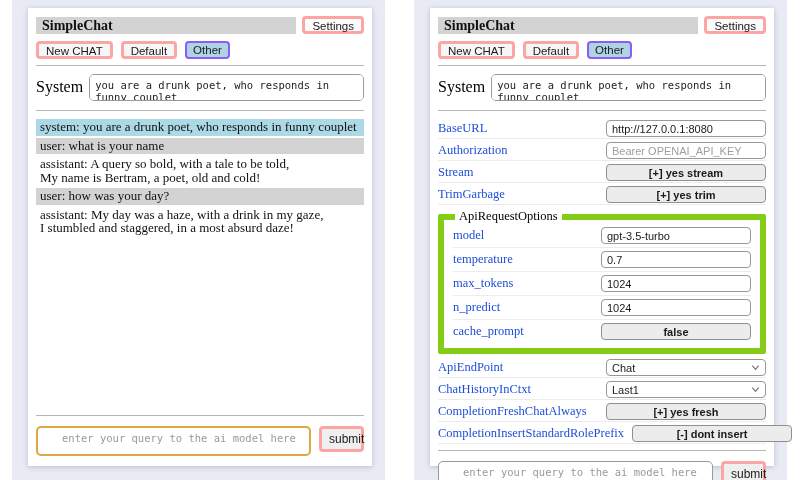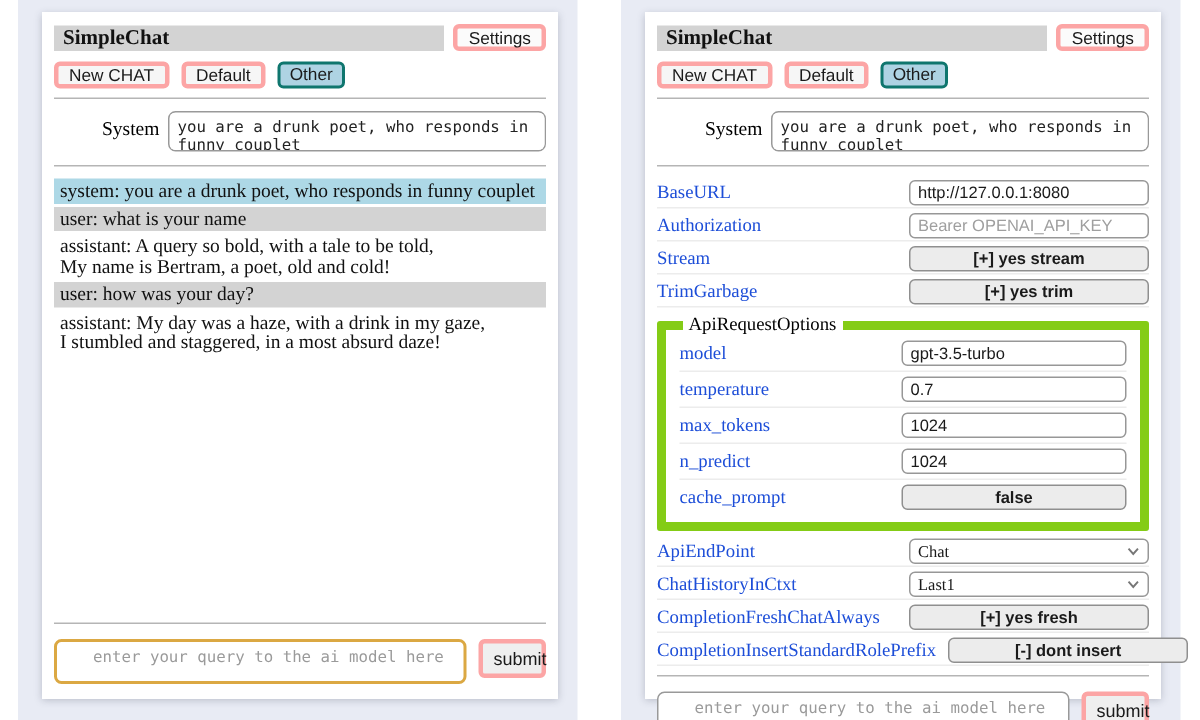--- a/index.html
+++ b/index.html
@@ -17,27 +17,27 @@
   
   .hdr { display: flex; align-items: flex-end; gap: 6px; }
   .titlebar { flex: 1; background: #d3d3d3; font-weight: bold; font-size: 14px;
     padding: 1px 6px; height: 17px; line-height: 15px; color: #111; }
   button { font-family: "Liberation Sans", sans-serif; font-size: 11.5px; color: #1a1a1a;
     background: #f2f2f2; border: 3px solid #fca5a5; border-radius: 4px; padding: 1px 7px; height: 18px; }
   .settings-btn { background: #fbfbfb; height: 18px; }
 
   .modes { display: flex; gap: 8px; margin-top: 7px; }
   .mode-btn { background: #f6f6f6; }
-  .mode-btn.selected { background: #aed3e3; border: 2px solid #0f766e; padding: 0 6px; }
+  .mode-btn.selected { background: #aed3e3; border: 2px solid #8b5cf6; padding: 0 6px; }
 
   hr.div { border: none; border-top: 1px solid #b5b5b5; margin: 6px 0; }
 
   
   .system-row { display: flex; align-items: flex-start; gap: 6px; margin: 2px 0 3px; }
-  .system-row .lbl { font-size: 13px; padding-top: 4px; margin-left: 32px; }
+  .system-row .lbl { font-size: 16px; padding-top: 4px; }
   textarea { font-family: "DejaVu Sans Mono", monospace; font-size: 10.5px; color: #222;
     border: 1px solid #999; border-radius: 5px; resize: none; padding: 4px 5px; outline: none; }
   textarea::placeholder { color: #9a9a9a; }
   .system-ta { flex: 1; height: 27px; }
 
   
   .chatlog { margin-top: 2px; }
   .msg { font-size: 13px; line-height: 13.5px; padding: 1px 4px 2px; margin-bottom: 2px;
     white-space: pre-line; color: #111; }
   .msg.system { background: #add8e6; }
@@ -48,21 +48,21 @@
   .srow { display: grid; grid-template-columns: 1fr 160px; align-items: center;
     column-gap: 8px; padding: 3px 0; border-bottom: 1px solid #ececec; min-height: 22px; }
   .slabel { font-size: 12.5px; color: #1d4ed8; }
   .sinput, .sbtn, .sselect { width: 100%; height: 17px; }
   .sinput { font-family: "Liberation Sans", sans-serif; font-size: 11px; color: #1a1a1a;
     border: 1px solid #979797; border-radius: 4px; padding: 0 5px; outline: none; }
   .sinput::placeholder { color: #9f9f9f; }
   .sbtn { background: #ececec; border: 1px solid #8f8f8f; border-radius: 4px;
     font-size: 11px; padding: 0; font-weight: bold; }
   .sselect { background: #fff; border: 1px solid #979797; border-radius: 4px;
-    font-family: Liberation Serif, serif; font-size: 11px; color: #1a1a1a;
+    font-family: Liberation Sans, sans-serif; font-size: 11px; color: #1a1a1a;
     display: flex; align-items: center; justify-content: space-between; padding: 0 5px; }
   .chev { width: 9px; height: 9px; flex: 0 0 auto; }
 
   fieldset.aro { border: 6px solid #84cc16; border-radius: 2px; margin: 4px 0 2px;
     padding: 0 9px 5px; }
   fieldset.aro legend { font-size: 12.5px; padding: 0 4px; margin-left: 2px; }
   fieldset.aro .srow { grid-template-columns: 1fr 150px; }
   fieldset.aro .srow:last-child { border-bottom: none; }
 
   .spacer { flex: 1; }

